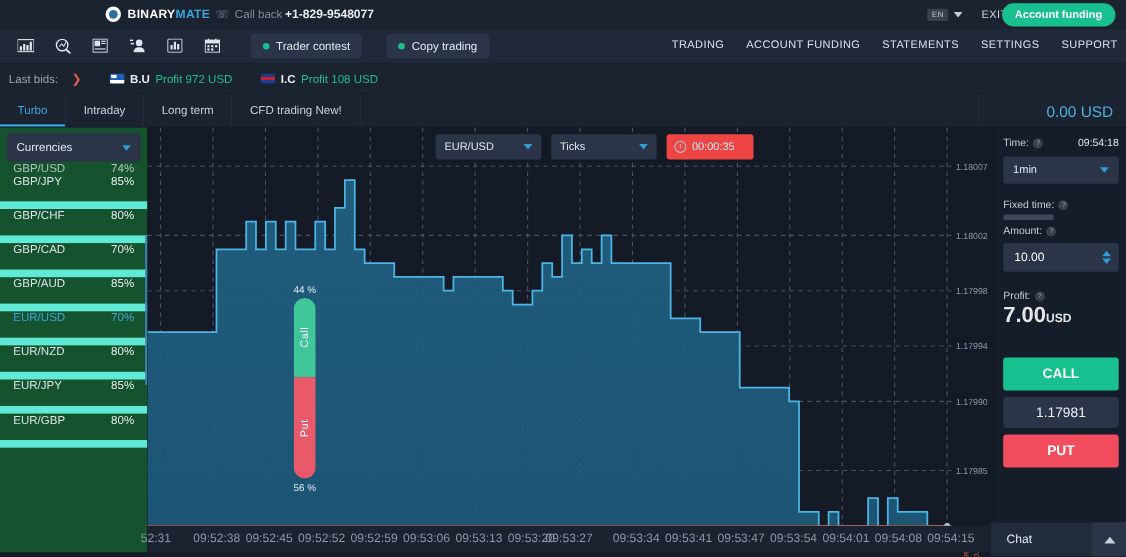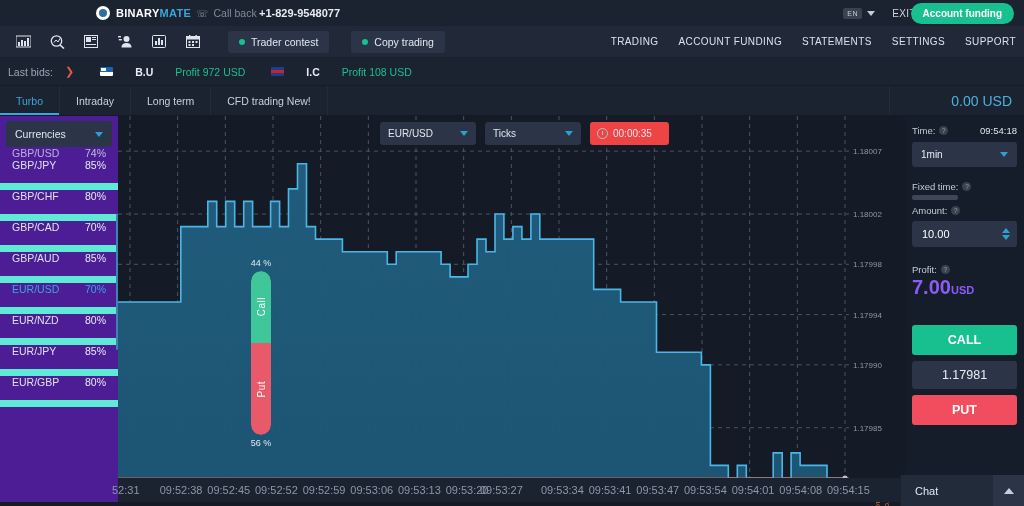--- a/index.html
+++ b/index.html
@@ -71,21 +71,21 @@
 
   
   .bidsbar {
     height: 28px; background: #1b2230;
     display: flex; align-items: center; gap: 0px;
     padding-left: 8px; position: relative;
     border-bottom: 1px solid #151b28;
   }
   .bids-label { font-size: 10.5px; color: #9aa5b4; }
   .bids-arrow { color: #e05a4e; font-size: 11px; margin-left: 12px; }
-  .bid-item { display: flex; align-items: center; gap: 22px; margin-left: 26px; font-size: 10.5px; }
+  .bid-item { display: flex; align-items: center; gap: 5px; margin-left: 26px; font-size: 10.5px; }
   .flag { width: 13px; height: 9px; display: inline-block; border-radius: 1px; }
   .flag-blue { background: linear-gradient(#1b5fb5 60%, #ffffff 60%); position: relative; }
   .flag-blue::after { content:""; position:absolute; left:1px; top:1px; width:5px; height:3px; background:#ffffff; }
   .flag-red { background: linear-gradient(#1b3f8f 34%, #cf2027 34%, #cf2027 66%, #1b3f8f 66%); }
   .bid-code { color: #e8edf4; font-weight: bold; }
   .bid-profit { color: #18c08f; }
 
   
   .tabsbar {
     height: 30px; background: #1b2230;
@@ -106,21 +106,21 @@
   .balance {
     position: absolute; right: 12px; top: 0; bottom: 0;
     display: flex; align-items: center; font-size: 14px; color: #4ab2e0;
   }
   .balance-sep { position: absolute; right: 134px; top: 0; bottom: 0; width: 1px; background: #232b3b; }
 
   
   .workspace { display: flex; height: 386px; }
 
   
-  .sidebar { width: 118px; background: #4c1d95; position: relative; }
+  .sidebar { width: 134px; background: #14532d; position: relative; }
   .cur-header {
     height: 26px; margin: 5px 6px 0 6px;
     background: #2b3547; border-radius: 3px;
     display: flex; align-items: center; justify-content: space-between;
     padding: 0 9px; font-size: 10.5px; color: #e1e7f0; cursor: pointer;
   }
   .cur-header .caret { width: 0; height: 0; border-left: 4px solid transparent; border-right: 4px solid transparent; border-top: 5px solid #2e9ed4; }
   .cur-list { margin-top: 2px; }
   .cur-row {
     height: 31px; display: flex; align-items: flex-start; justify-content: space-between;
@@ -190,21 +190,21 @@
   .rp-select .caret { width: 0; height: 0; border-left: 4px solid transparent; border-right: 4px solid transparent; border-top: 5px solid #2e9ed4; }
   .fixed-prog { width: 46px; height: 5px; background: #3d4757; border-radius: 2px; margin: 3px 0 5px 0; }
   .rp-input {
     height: 26px; background: #2b3547; border-radius: 3px; margin-top: 5px;
     display: flex; align-items: center; justify-content: space-between;
     padding: 0 7px 0 10px; font-size: 11px; color: #ffffff;
   }
   .spin { display: flex; flex-direction: column; gap: 2px; cursor: pointer; }
   .spin-up { width: 0; height: 0; border-left: 4px solid transparent; border-right: 4px solid transparent; border-bottom: 5px solid #2e9ed4; }
   .spin-dn { width: 0; height: 0; border-left: 4px solid transparent; border-right: 4px solid transparent; border-top: 5px solid #2e9ed4; }
-  .profit-val { color: #8b5cf6; font-size: 20px; font-weight: bold; margin-top: 1px; }
+  .profit-val { color: #e5e5e5; font-size: 20px; font-weight: bold; margin-top: 1px; }
   .profit-val .cur { font-size: 11px; }
   .btn-call, .btn-put {
     height: 30px; border-radius: 3px; border: none; width: 100%;
     color: #ffffff; font-size: 12.5px; font-weight: bold; cursor: pointer;
   }
   .btn-call { background: #18c08f; }
   .btn-put { background: #f24d5e; }
   .rate-box {
     height: 28px; background: #2b3547; border-radius: 3px; margin: 6px 0;
     display: flex; align-items: center; justify-content: center;

